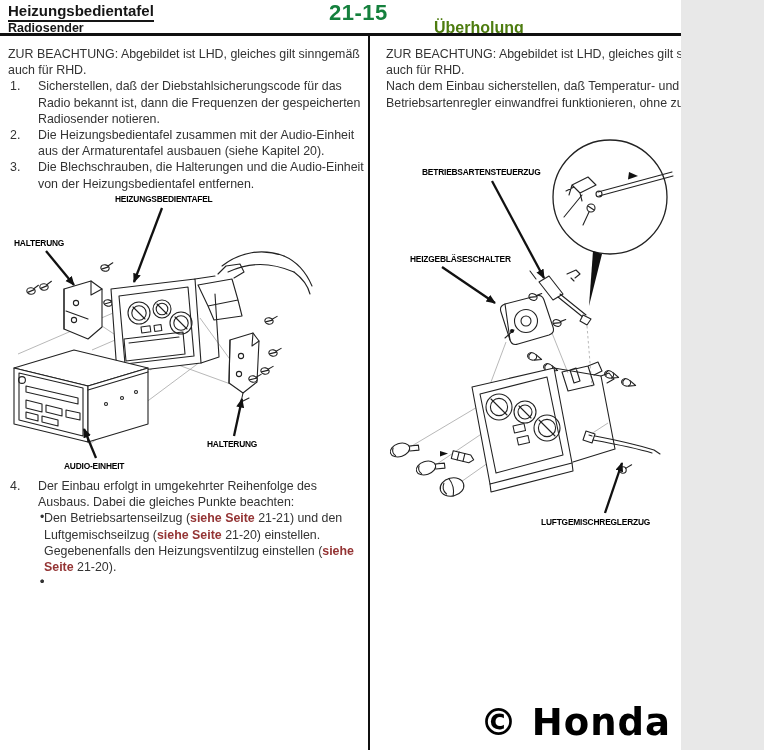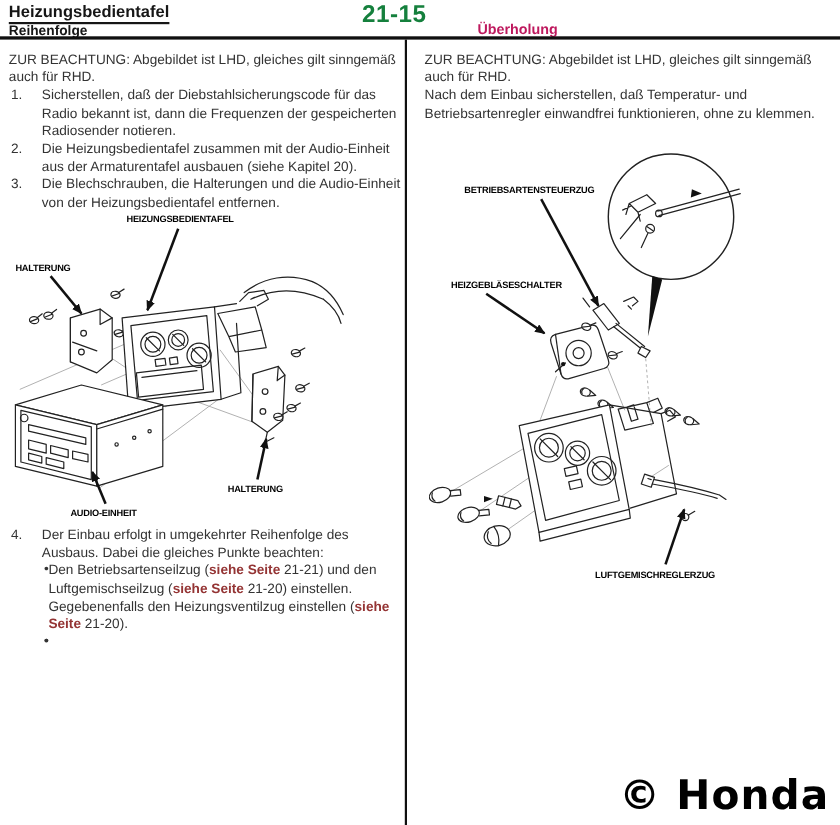--- a/index.html
+++ b/index.html
@@ -1,23 +1,23 @@
 <!DOCTYPE html>
 <html><head>
 <meta charset="utf-8">
 <style>
   html,body{margin:0;padding:0;background:#e8e8e8;}
-  .page{position:relative;width:764px;height:750px;background:#ffffff;overflow:hidden;
+  .page{position:relative;width:681px;height:750px;background:#ffffff;overflow:hidden;
         font-family:"Liberation Sans",sans-serif;color:#333;}
   
   .hdr-title{position:absolute;left:8px;top:2px;font-size:15px;font-weight:bold;color:#161616;
              border-bottom:2px solid #161616;padding-bottom:1px;}
   .hdr-sub{position:absolute;left:8px;top:21px;font-size:12.5px;font-weight:bold;color:#161616;}
   .hdr-num{position:absolute;left:329px;top:0px;font-size:22px;font-weight:bold;color:#15803d;letter-spacing:.5px;}
-  .hdr-right{position:absolute;left:434px;top:19px;font-size:13px;font-weight:bold;color:#be185d;}
+  .hdr-right{position:absolute;left:434px;top:19px;font-size:16px;font-weight:bold;color:#4d7c0f;}
   .hrule{position:absolute;left:0;top:33px;width:764px;height:3px;background:#101010;}
   .vrule{position:absolute;left:368px;top:36px;width:2px;height:714px;background:#101010;}
   
   .col-left{position:absolute;left:8px;top:46px;width:357px;font-size:12.4px;line-height:16.2px;}
   .col-right{position:absolute;left:386px;top:46px;width:368px;font-size:12.4px;line-height:16.2px;}
   p{margin:0;}
   .step{position:relative;margin:0;}
   .step .num{position:absolute;left:2px;top:0;}
   .step .txt{margin-left:30px;}
   .step4{position:absolute;left:0;top:432px;width:357px;}
@@ -37,21 +37,21 @@
   
   .footer{position:absolute;right:10px;top:701px;font-family:"DejaVu Sans",sans-serif;
           font-weight:bold;font-size:37px;letter-spacing:1px;color:#000;text-align:right;}
 </style>
 </head>
 <body>
 
 <div class="page">
 
   <div class="hdr-title">Heizungsbedientafel</div>
-  <div class="hdr-sub">Reihenfolge</div>
+  <div class="hdr-sub">Radiosender</div>
   <div class="hdr-num">21-15</div>
   <div class="hdr-right">Überholung</div>
   <div class="hrule"></div>
   <div class="vrule"></div>
 
   <section class="col-left">
     <p class="note">ZUR BEACHTUNG: Abgebildet ist LHD, gleiches gilt sinngemäß auch für RHD.</p>
 
     <div class="step">
       <span class="num">1.</span>

